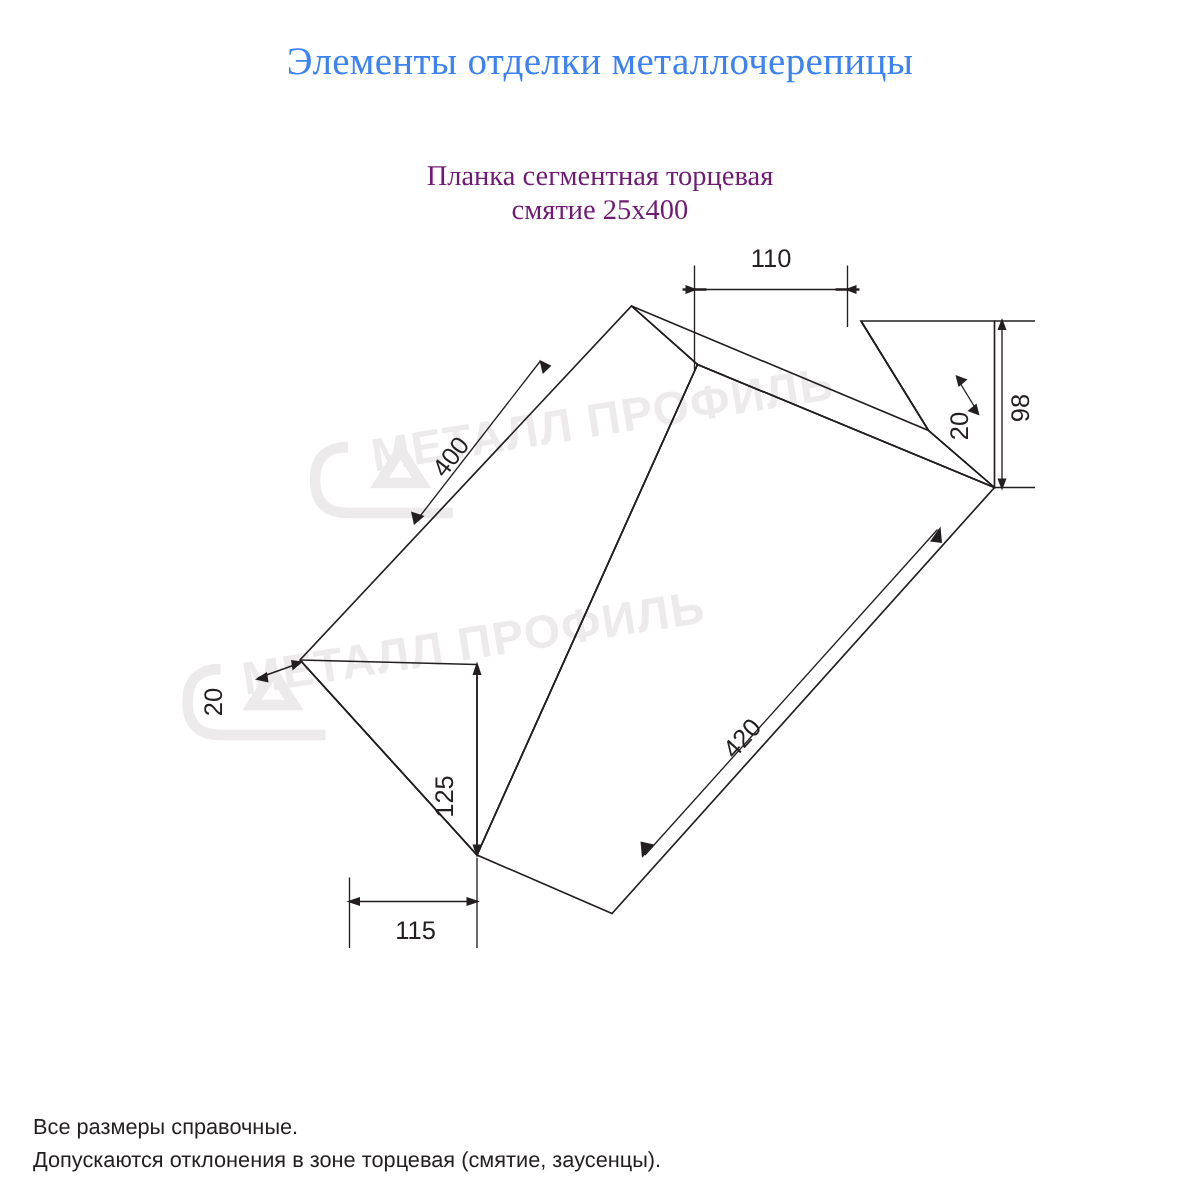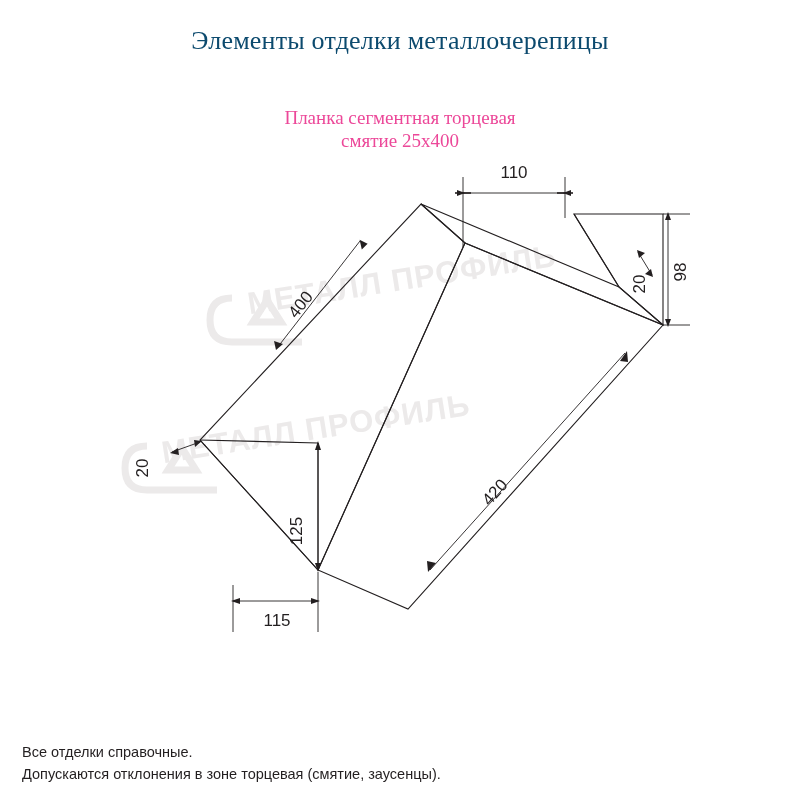--- a/index.html
+++ b/index.html
@@ -21,32 +21,32 @@
     width: 800px;
     height: 800px;
   }
   .title {
     position: absolute;
     left: 0; top: 26px;
     width: 800px;
     text-align: center;
     font-size: 26px;
     font-family: "Liberation Serif", serif;
-    color: #0c4a6e;
+    color: #3b82f6;
     letter-spacing: 0.2px;
   }
   .subtitle {
     position: absolute;
     left: 0; top: 106px;
     width: 800px;
     text-align: center;
     font-size: 19px;
     line-height: 23px;
     font-family: "Liberation Serif", serif;
-    color: #ec4899;
+    color: #701a75;
   }
   .footnotes {
     position: absolute;
     left: 22px;
     top: 741px;
     font-size: 14.5px;
     line-height: 22px;
     font-family: "Liberation Sans", sans-serif;
     color: #231f20;
   }
@@ -172,17 +172,17 @@
       <text x="645" y="284" text-anchor="middle" transform="rotate(-90 645 284)">20</text>
       <text x="305" y="308" text-anchor="middle" transform="rotate(-52 305 308)">400</text>
       <text x="148" y="468" text-anchor="middle" transform="rotate(-90 148 468)">20</text>
       <text x="302" y="531" text-anchor="middle" transform="rotate(-90 302 531)">125</text>
       <text x="499" y="496" text-anchor="middle" transform="rotate(-48 499 496)">420</text>
       <text x="277" y="626" text-anchor="middle">115</text>
     </g>
   </svg>
 
   <div class="footnotes">
-    <div>Все отделки справочные.</div>
+    <div>Все размеры справочные.</div>
     <div>Допускаются отклонения в зоне торцевая (смятие, заусенцы).</div>
   </div>
 
 </div>
 
 </body></html>

